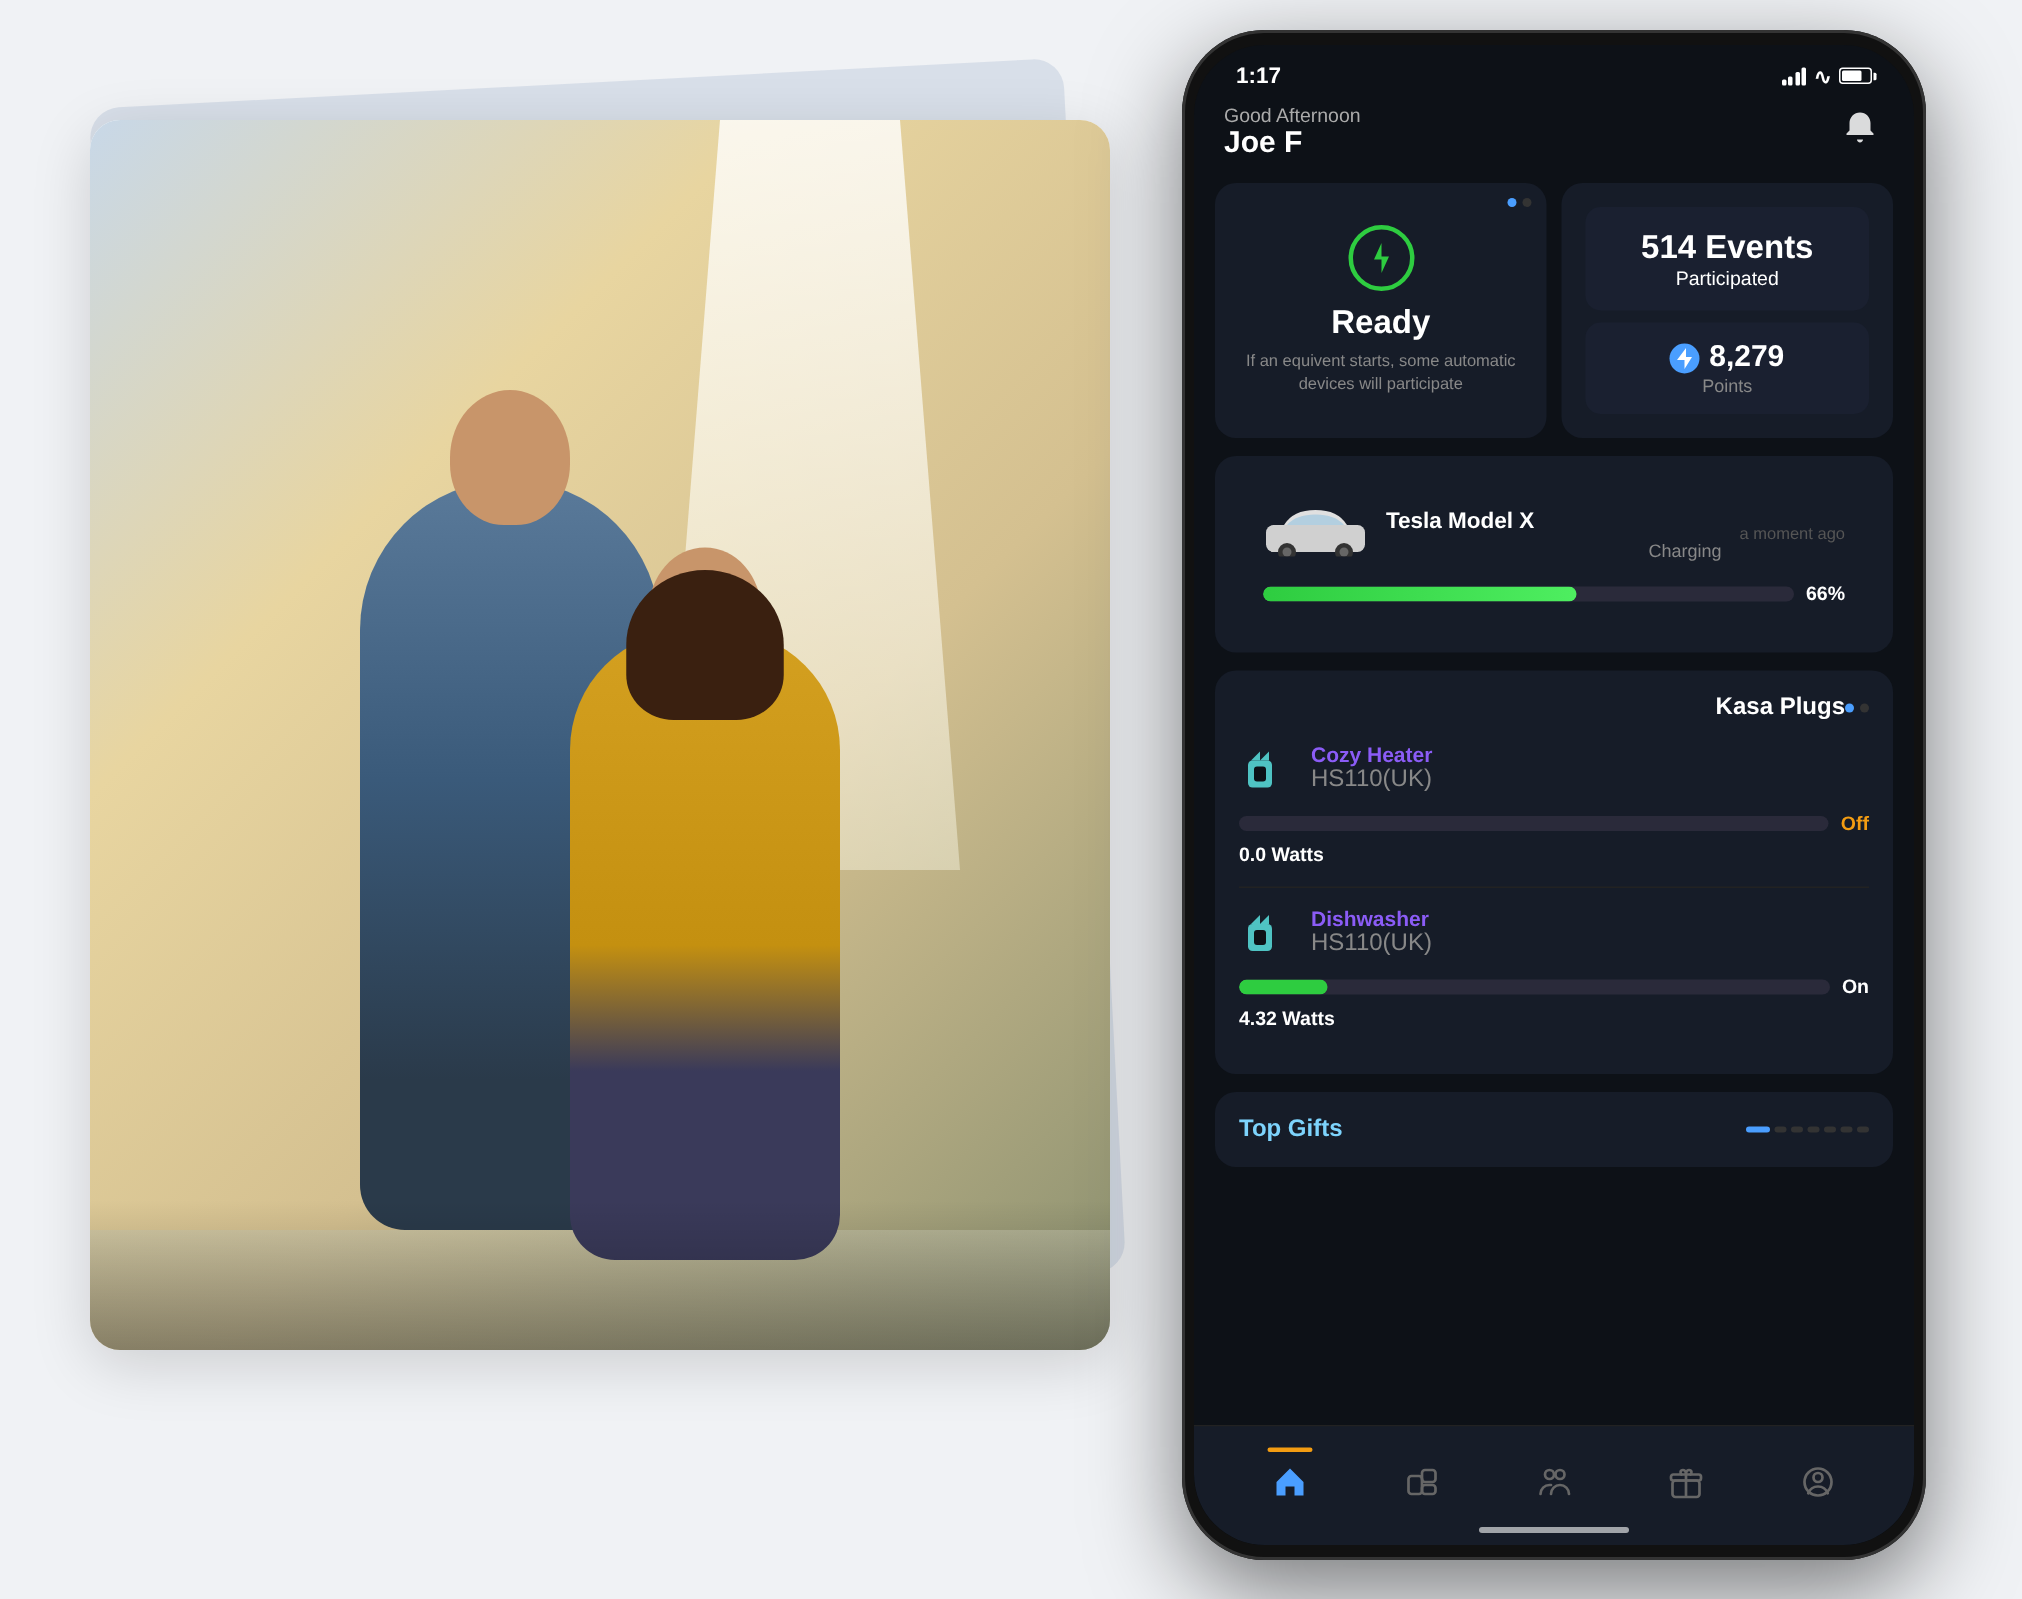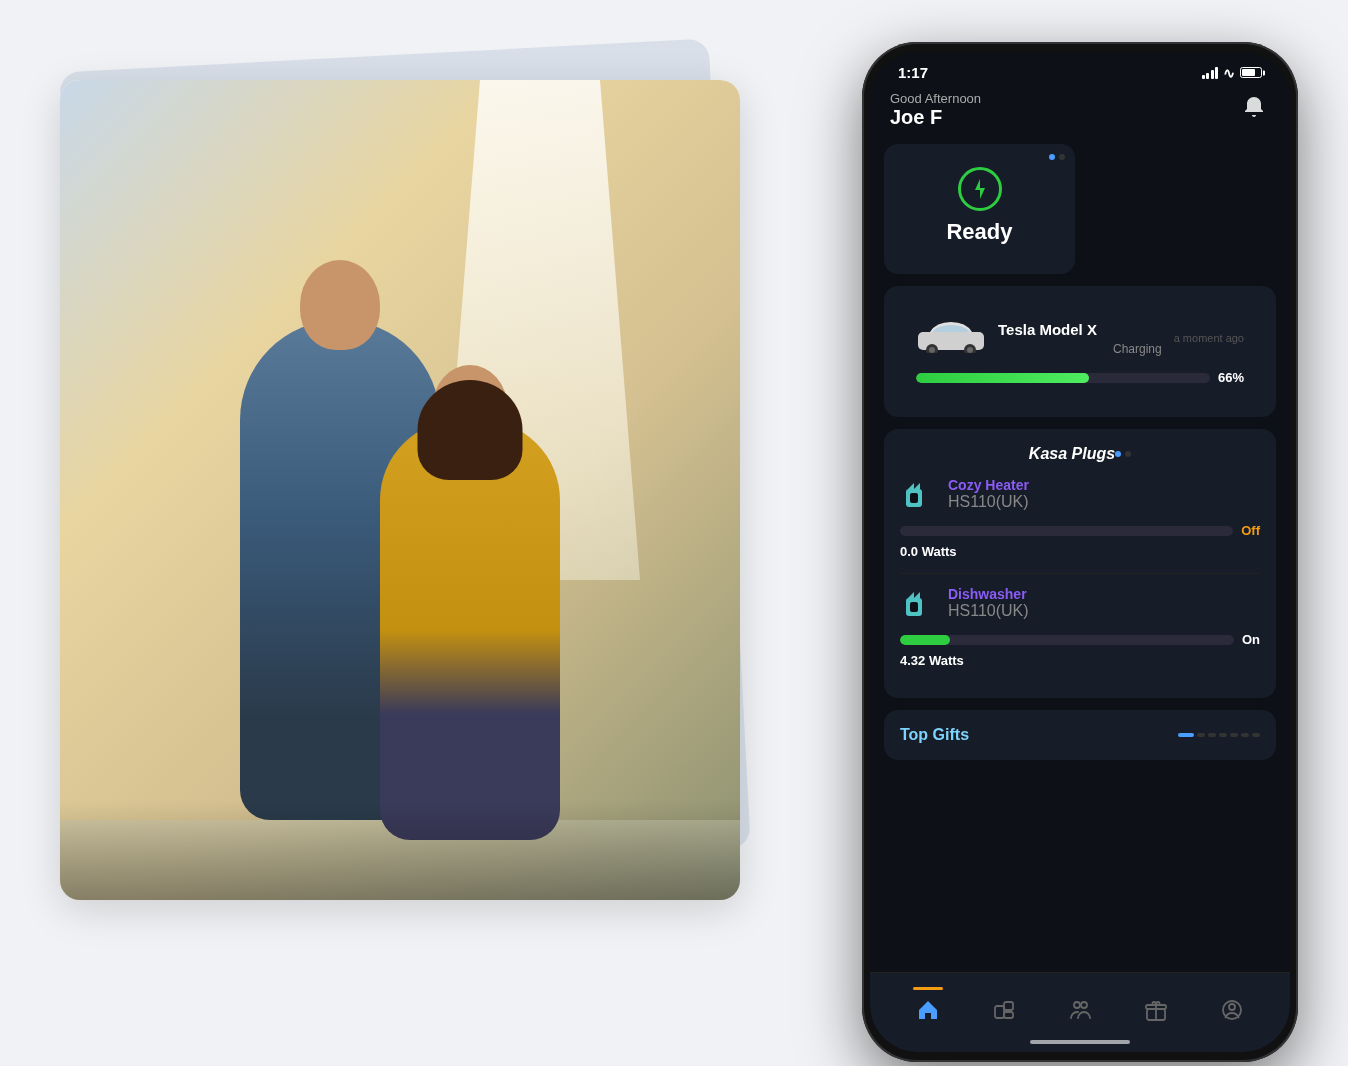--- a/index.html
+++ b/index.html
@@ -92,25 +92,24 @@
       width: 650px;
       height: 810px;
       background: rgba(200,210,225,0.6);
       border-radius: 20px;
       transform: rotate(-3deg);
     }
 
     
     .phone-container {
       position: absolute;
-      right: 50px;
+      right: 64px;
       top: 20px;
-      width: 436px;
+      width: 496px;
       height: 1020px;
-      margin-top: 22px;
     }
 
     .phone-frame {
       width: 100%;
       height: 100%;
       background: #111;
       border-radius: 55px;
       box-shadow: 0 20px 60px rgba(0,0,0,0.5), inset 0 0 0 2px #333;
       overflow: hidden;
       position: relative;
@@ -423,24 +422,23 @@
     
     .kasa-section {
       background: #161c28;
       border-radius: 14px;
       padding: 16px;
       margin-bottom: 12px;
     }
 
     .kasa-header {
       display: flex;
-      justify-content: center;
+      justify-content: flex-end;
       align-items: center;
       margin-bottom: 14px;
-      font-style: italic;
     }
 
     .kasa-title {
       color: #fff;
       font-size: 16px;
       font-weight: 700;
     }
 
     .kasa-dots {
       display: flex;
@@ -697,22 +695,40 @@
             <div class="ready-dots">
               <div class="dot dot-active"></div>
               <div class="dot dot-inactive"></div>
             </div>
             <div class="ready-icon">
               <svg width="22" height="22" viewBox="0 0 22 22" fill="none">
                 <path d="M11 1L6 12h5v9l5-11h-5V1z" fill="#2ecc40"></path>
               </svg>
             </div>
             <div class="ready-label">Ready</div>
-          </div>
-
+            <div class="ready-desc">If an equivent starts, some automatic devices will participate</div>
+          </div>
+
+          <div class="events-card">
+            <div class="events-top">
+              <div class="events-number">514 Events</div>
+              <div class="events-label">Participated</div>
+            </div>
+            <div class="points-box">
+              <div class="points-row">
+                <div class="points-icon">
+                  <svg width="10" height="14" viewBox="0 0 10 14" fill="none">
+                    <path d="M6 0L0 8h5v6l5-8H6V0z" fill="white"></path>
+                  </svg>
+                </div>
+                <div class="points-number">8,279</div>
+              </div>
+              <div class="points-label">Points</div>
+            </div>
+          </div>
         </div>
 
         <div class="tesla-card">
           <div class="tesla-header">
 
             <div style="position:relative;width:70px;height:40px;">
               <svg viewBox="0 0 70 35" width="70" height="35">
 
                 <rect x="2" y="14" width="66" height="18" rx="5" fill="#d0d0d0"></rect>
 

